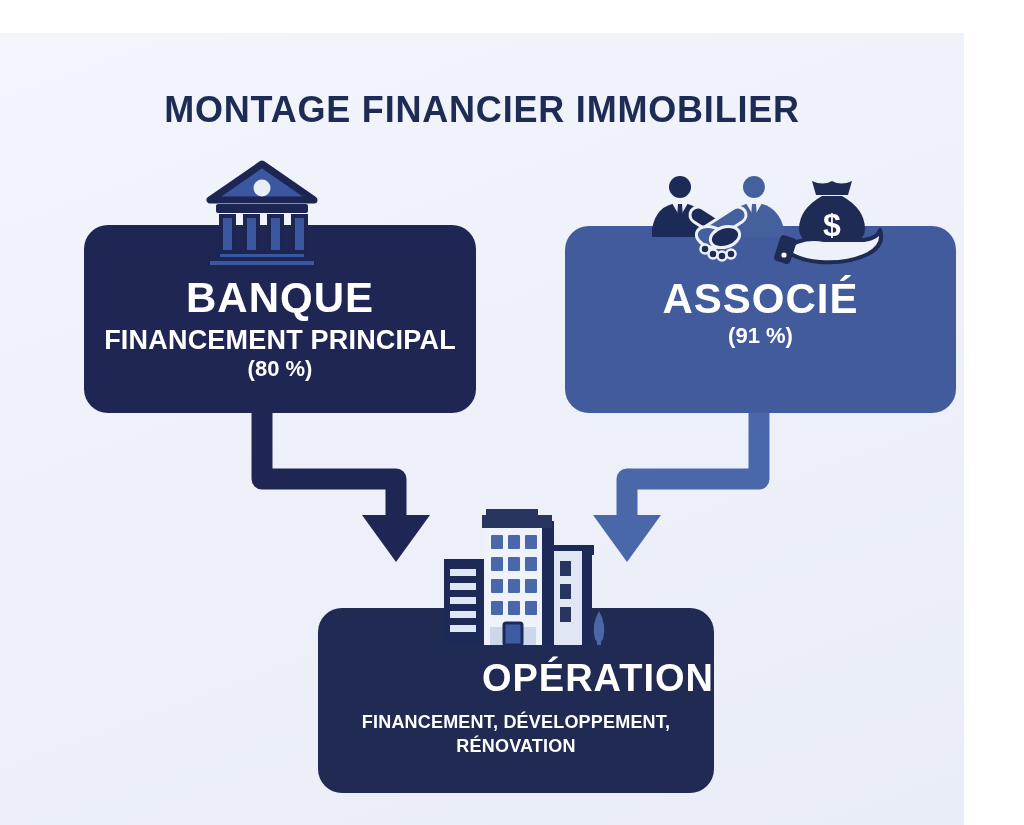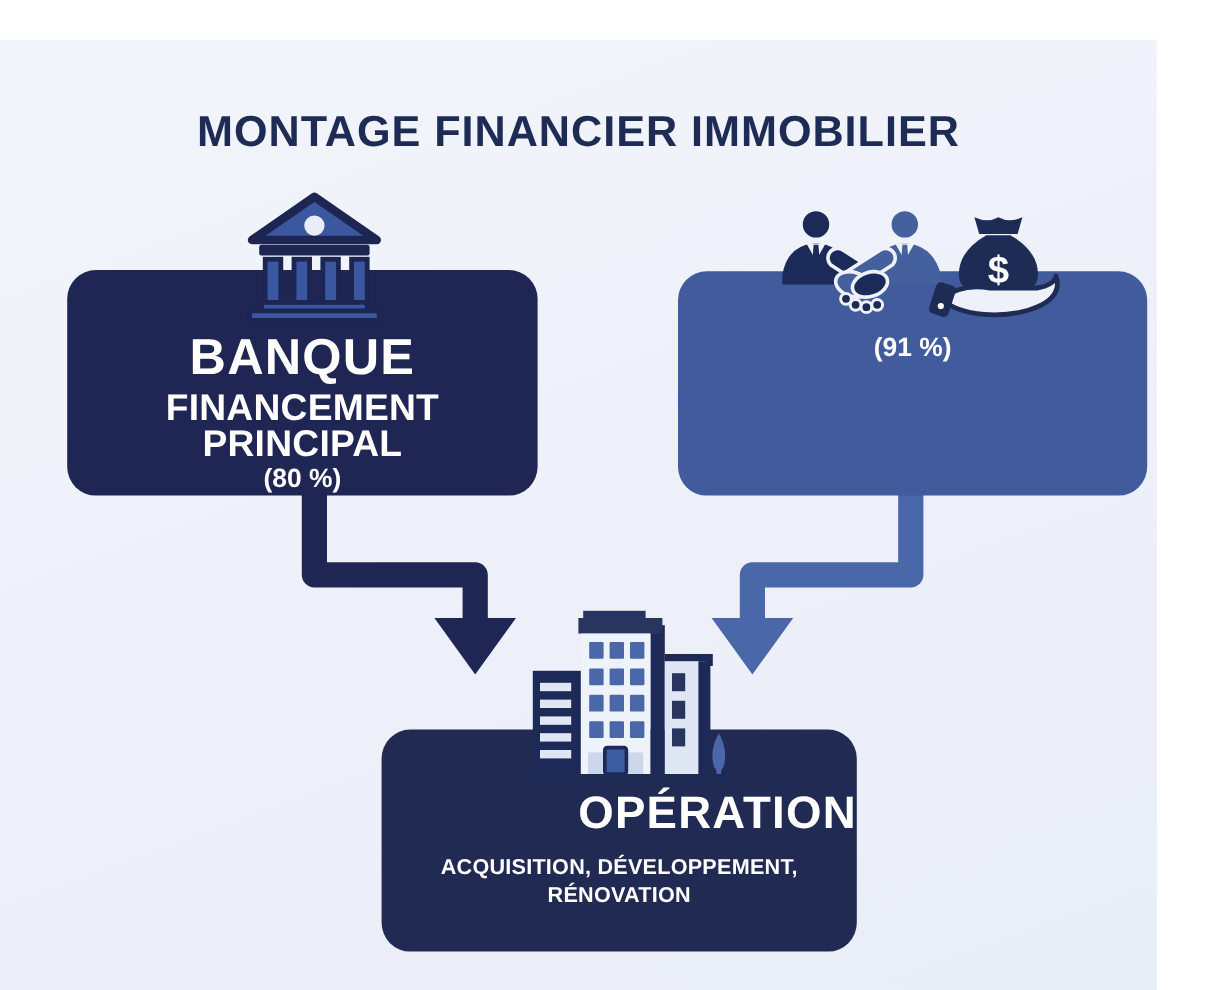--- a/index.html
+++ b/index.html
@@ -37,21 +37,21 @@
     z-index: 2;
     border-radius: 24px;
     color: #ffffff;
     text-align: center;
     box-sizing: border-box;
     display: flex;
     flex-direction: column;
     align-items: center;
   }
   .node-banque {
-    left: 56px; top: 192px;
+    left: 84px; top: 192px;
     width: 392px; height: 188px;
     background: #1f2654;
     padding-top: 50px;
   }
   .node-associe {
     left: 565px; top: 193px;
     width: 391px; height: 187px;
     background: #425b9d;
     padding-top: 50px;
   }
@@ -63,21 +63,21 @@
     align-items: flex-end;
   }
 
   .node-title {
     font-size: 42px;
     font-weight: 800;
     line-height: 46px;
     letter-spacing: 1px;
   }
   .node-subtitle {
-    font-size: 31px;
+    font-size: 27px;
     font-weight: 700;
     line-height: 30px;
     margin-top: 4px;
     letter-spacing: 0.2px;
   }
   .node-share {
     font-size: 22px;
     font-weight: 700;
     line-height: 28px;
   }
@@ -120,26 +120,27 @@
     </g>
   </svg>
 
   <div class="node node-banque">
     <div class="node-title">BANQUE</div>
     <div class="node-subtitle">FINANCEMENT PRINCIPAL</div>
     <div class="node-share">(80 %)</div>
   </div>
 
   <div class="node node-associe">
+    <div class="node-title">ASSOCIÉ</div>
     <div class="node-share">(91 %)</div>
   </div>
 
   <div class="node node-operation">
     <div class="node-title">OPÉRATION</div>
-    <div class="node-subtitle">ACQUISITION, DÉVELOPPEMENT, RÉNOVATION</div>
+    <div class="node-subtitle">FINANCEMENT, DÉVELOPPEMENT, RÉNOVATION</div>
   </div>
 
   <div class="icon-float bank-icon-wrap">
     <svg width="116" height="110" viewBox="0 0 116 110">
       <polygon points="58,5 6,41 110,41" fill="#3a57a0" stroke="#1d2553" stroke-width="7" stroke-linejoin="round"></polygon>
       <circle cx="58" cy="29" r="8.5" fill="#e9edf7"></circle>
       <rect x="12" y="45" width="92" height="9" rx="2" fill="#1d2553"></rect>
       <g fill="#3a57a0" stroke="#1d2553" stroke-width="4">
         <rect x="17" y="57" width="13" height="36"></rect>
         <rect x="41" y="57" width="13" height="36"></rect>

